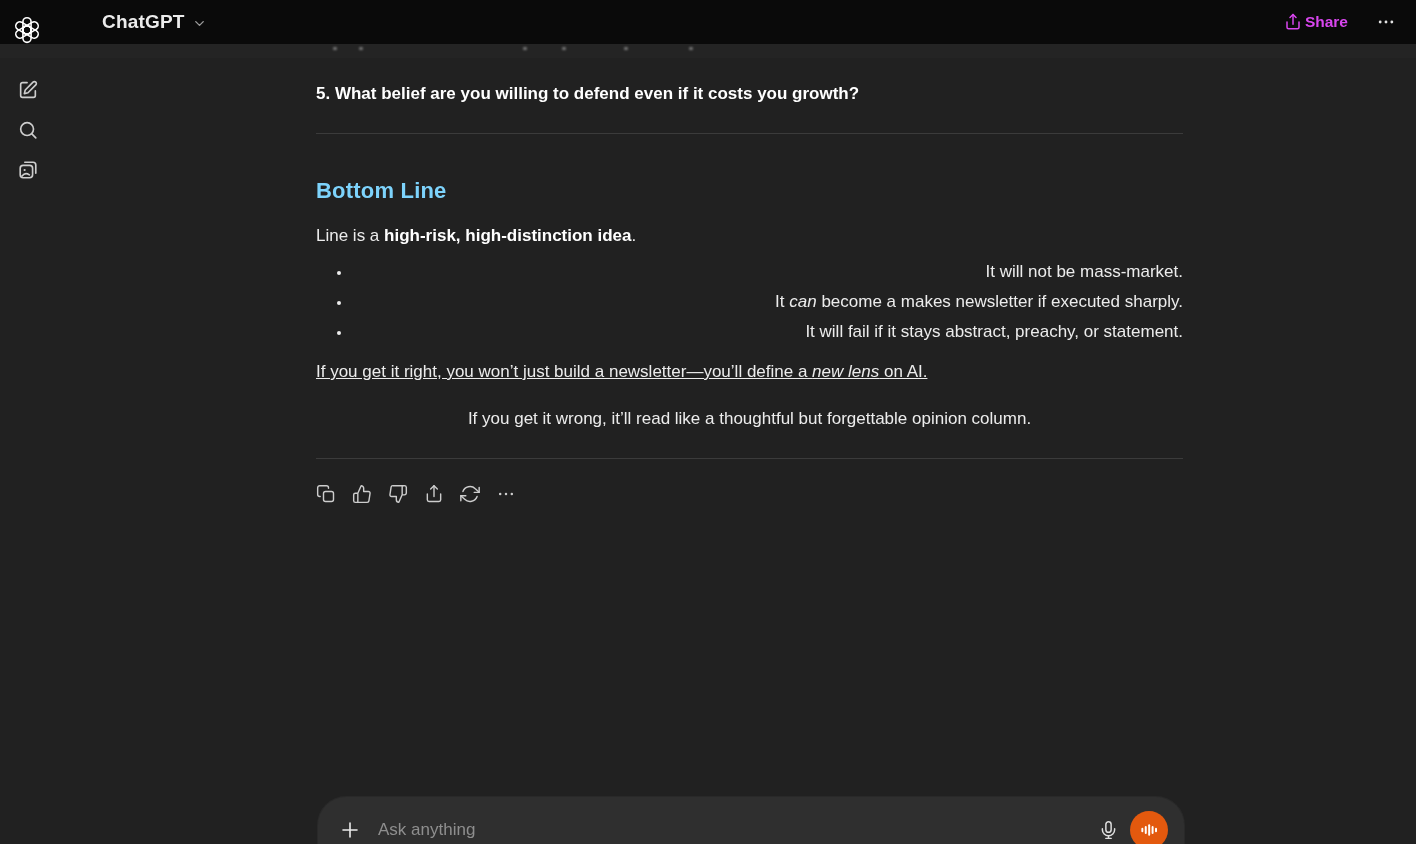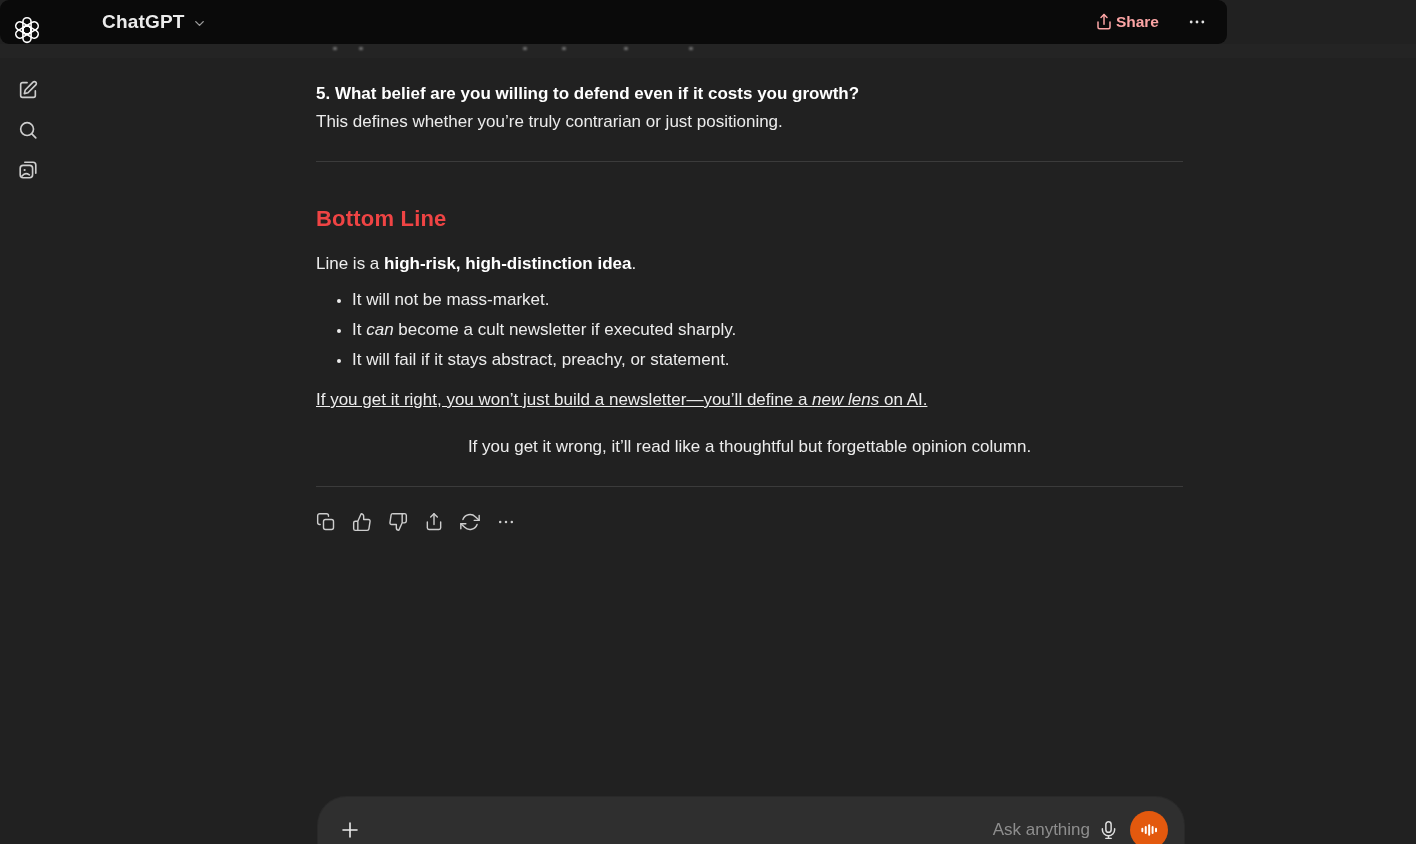--- a/index.html
+++ b/index.html
@@ -6,33 +6,33 @@
   html,body { margin:0; padding:0; }
   body {
     width:1416px; height:844px; position:relative; overflow:hidden;
     background:#212121; color:#ececec;
     font-family:"Liberation Sans","DejaVu Sans",sans-serif;
   }
   svg { display:block; }
 
   
   .topbar {
-    position:absolute; left:0; top:0; width:1227px; height:44px;
-    background:#0a0a0a; z-index:20; display:flex; align-items:center;border-radius:9px;
+    position:absolute; left:0; top:0; width:1416px; height:44px;
+    background:#0a0a0a; z-index:20; display:flex; align-items:center;
   }
   .model-switcher {
     margin-left:96px; display:flex; align-items:center; gap:7px;
     cursor:pointer; background:none; border:0; color:#ececec;
   }
   .model-switcher .title { font-size:19px; font-weight:700; letter-spacing:.2px; }
   .model-switcher .chev { color:#9b9b9b; margin-top:2px; }
   .topbar-right { margin-left:auto; display:flex; align-items:center; gap:14px; padding-right:14px; }
   .share-btn {
     display:flex; align-items:center; gap:3px; background:none; border:0;
-    color:#fca5a5; font-size:15.5px; font-weight:700; cursor:pointer;
+    color:#d946ef; font-size:15.5px; font-weight:700; cursor:pointer;
     font-family:inherit; padding:6px 8px; border-radius:8px;
   }
   .more-btn { background:none; border:0; color:#e3e3e3; cursor:pointer; padding:6px; border-radius:8px; }
 
   
   .fade-band {
     position:absolute; left:0; top:44px; width:1416px; height:14px;
     background:#242424; z-index:10;
   }
   .fade-band i {
@@ -51,24 +51,24 @@
     background:none; border:0; border-radius:10px; color:#cdcdcd; cursor:pointer;
   }
 
   
   .chat { position:absolute; left:316px; top:50px; width:867px; font-size:17px; line-height:28px; }
   .chat p { margin:0; }
   strong { font-weight:700; color:#fff;text-align:center; }
   em { font-style:italic;margin-top:46px; }
   .sec-head { font-weight:700; color:#fff; margin-top:30px !important; }
   hr.divider { border:0; border-top:1px solid #3b3b3b; margin:25px 0; }
-  h2.bl-head { font-size:22px; line-height:30px; font-weight:700; color:#ef4444; margin:42px 0 16px; letter-spacing:.2px; }
+  h2.bl-head { font-size:22px; line-height:30px; font-weight:700; color:#7dd3fc; margin:42px 0 16px; letter-spacing:.2px; }
   .intro { margin-bottom:4px !important; }
   ul.bl-list { margin:8px 0 12px; padding-left:36px; }
-  ul.bl-list li { margin:2px 0; }
+  ul.bl-list li { margin:2px 0;text-align:right; }
   ul.bl-list li::marker { color:#ececec; font-size:13px; }
   .p-right { margin-top:11px !important;text-decoration:underline; }
   .p-wrong { margin-top:19px !important;text-align:center; }
   .offer { margin-top:18px !important; }
 
   .action-row { display:flex; align-items:center; gap:16px; margin-top:17px; }
   .action-btn {
     width:20px; height:20px; padding:0; background:none; border:0;
     color:#cdcdcd; cursor:pointer; display:flex; align-items:center; justify-content:center;
   }
@@ -79,21 +79,21 @@
     background:#2f2f2f; border-radius:28px; z-index:25; padding:0 16px;
     box-shadow:0 0 0 1px rgba(255,255,255,.04);
   }
   .composer-row { display:flex; align-items:center; height:66px; width:100%; }
   .attach-btn {
     width:32px; height:32px; border-radius:50%; background:none; border:0;
     color:#ececec; cursor:pointer; display:flex; align-items:center; justify-content:center;
   }
   .composer-input {
     flex:1; margin-left:10px; background:transparent; border:0; outline:none;
-    color:#ececec; font-size:17px; font-family:inherit;text-align:right;
+    color:#ececec; font-size:17px; font-family:inherit;
   }
   .composer-input::placeholder { color:#8e8e8e; }
   .mic-btn {
     width:32px; height:32px; background:none; border:0; color:#dedede; cursor:pointer;
     display:flex; align-items:center; justify-content:center; margin-right:6px;
   }
   .voice-btn {
     width:38px; height:38px; border-radius:50%; border:0; cursor:pointer;
     display:flex; align-items:center; justify-content:center; background:#e3590e;
   }
@@ -182,31 +182,30 @@
         <path d="M5.5 18.5c2.2-2.8 4.6-3.4 8-1.2"></path>
       </svg>
     </span>
   </button>
 </nav>
 
 <main class="chat">
   <article>
 
     <p class="sec-head">5. What belief are you willing to defend even if it costs you growth?</p>
-    <p>This defines whether you’re truly contrarian or just positioning.</p>
 
     <hr class="divider">
 
     <h2 class="bl-head">Bottom Line</h2>
 
     <p class="intro"><span>Line is a </span><strong>high-risk, high-distinction idea</strong><span>.</span></p>
 
     <ul class="bl-list">
       <li><span>It will not be mass-market.</span><em></em><span></span></li>
-      <li><span>It </span><em>can</em><span> become a cult newsletter if executed sharply.</span></li>
+      <li><span>It </span><em>can</em><span> become a makes newsletter if executed sharply.</span></li>
       <li><span>It will fail if it stays abstract, preachy, or statement.</span><em></em><span></span></li>
     </ul>
 
     <p class="p-right"><span>If you get it right, you won’t just build a newsletter—you’ll define a </span><em>new lens</em><span> on AI.</span></p>
 
     <p class="p-wrong">If you get it wrong, it’ll read like a thoughtful but forgettable opinion column.</p>
 
     <hr class="divider">
 
 

